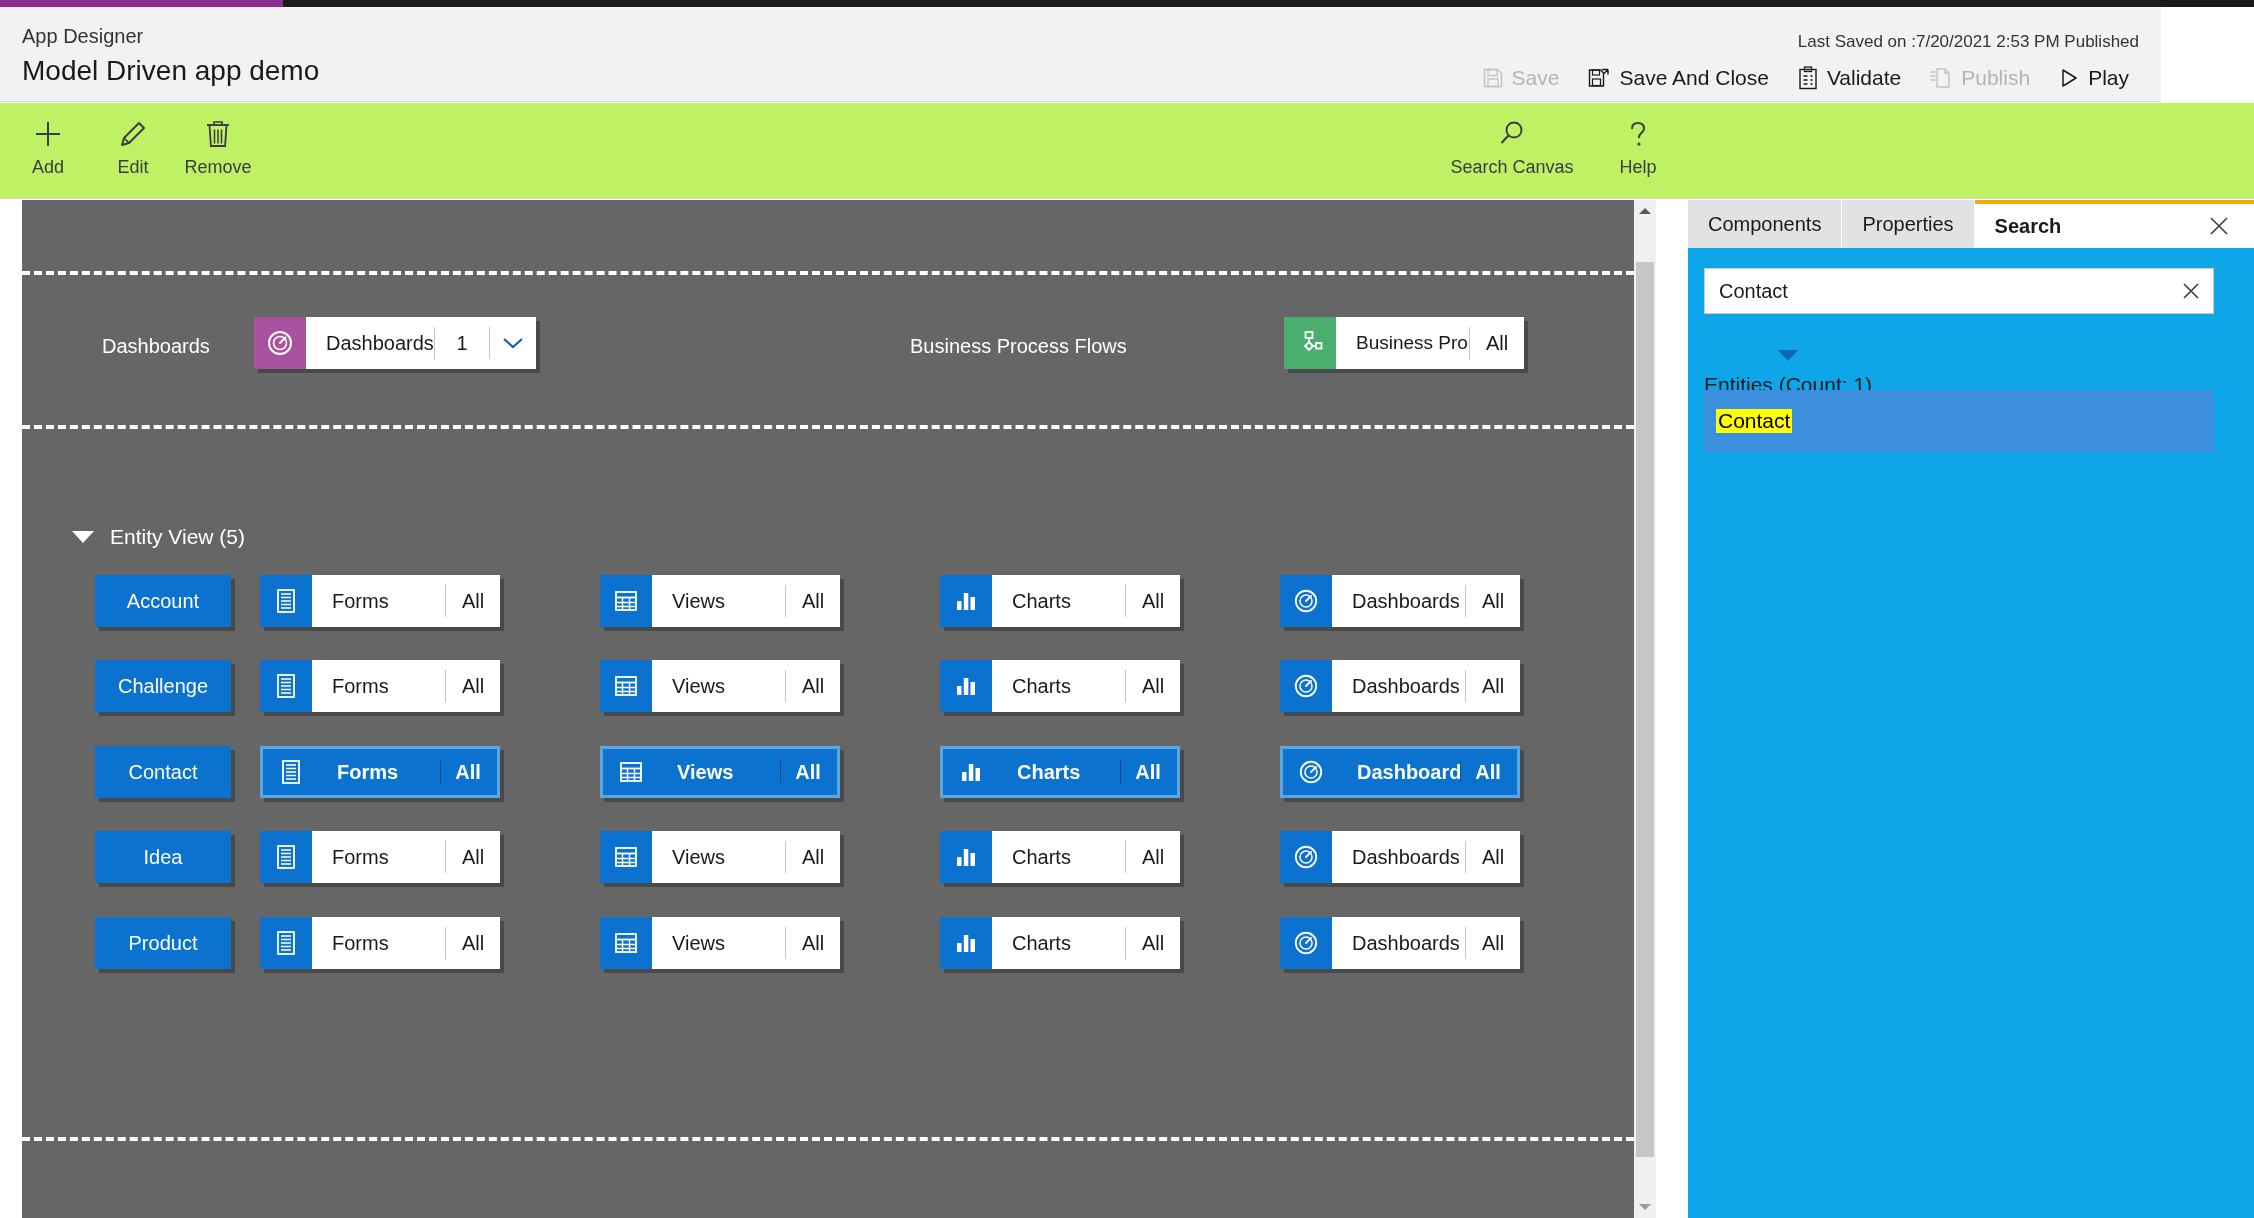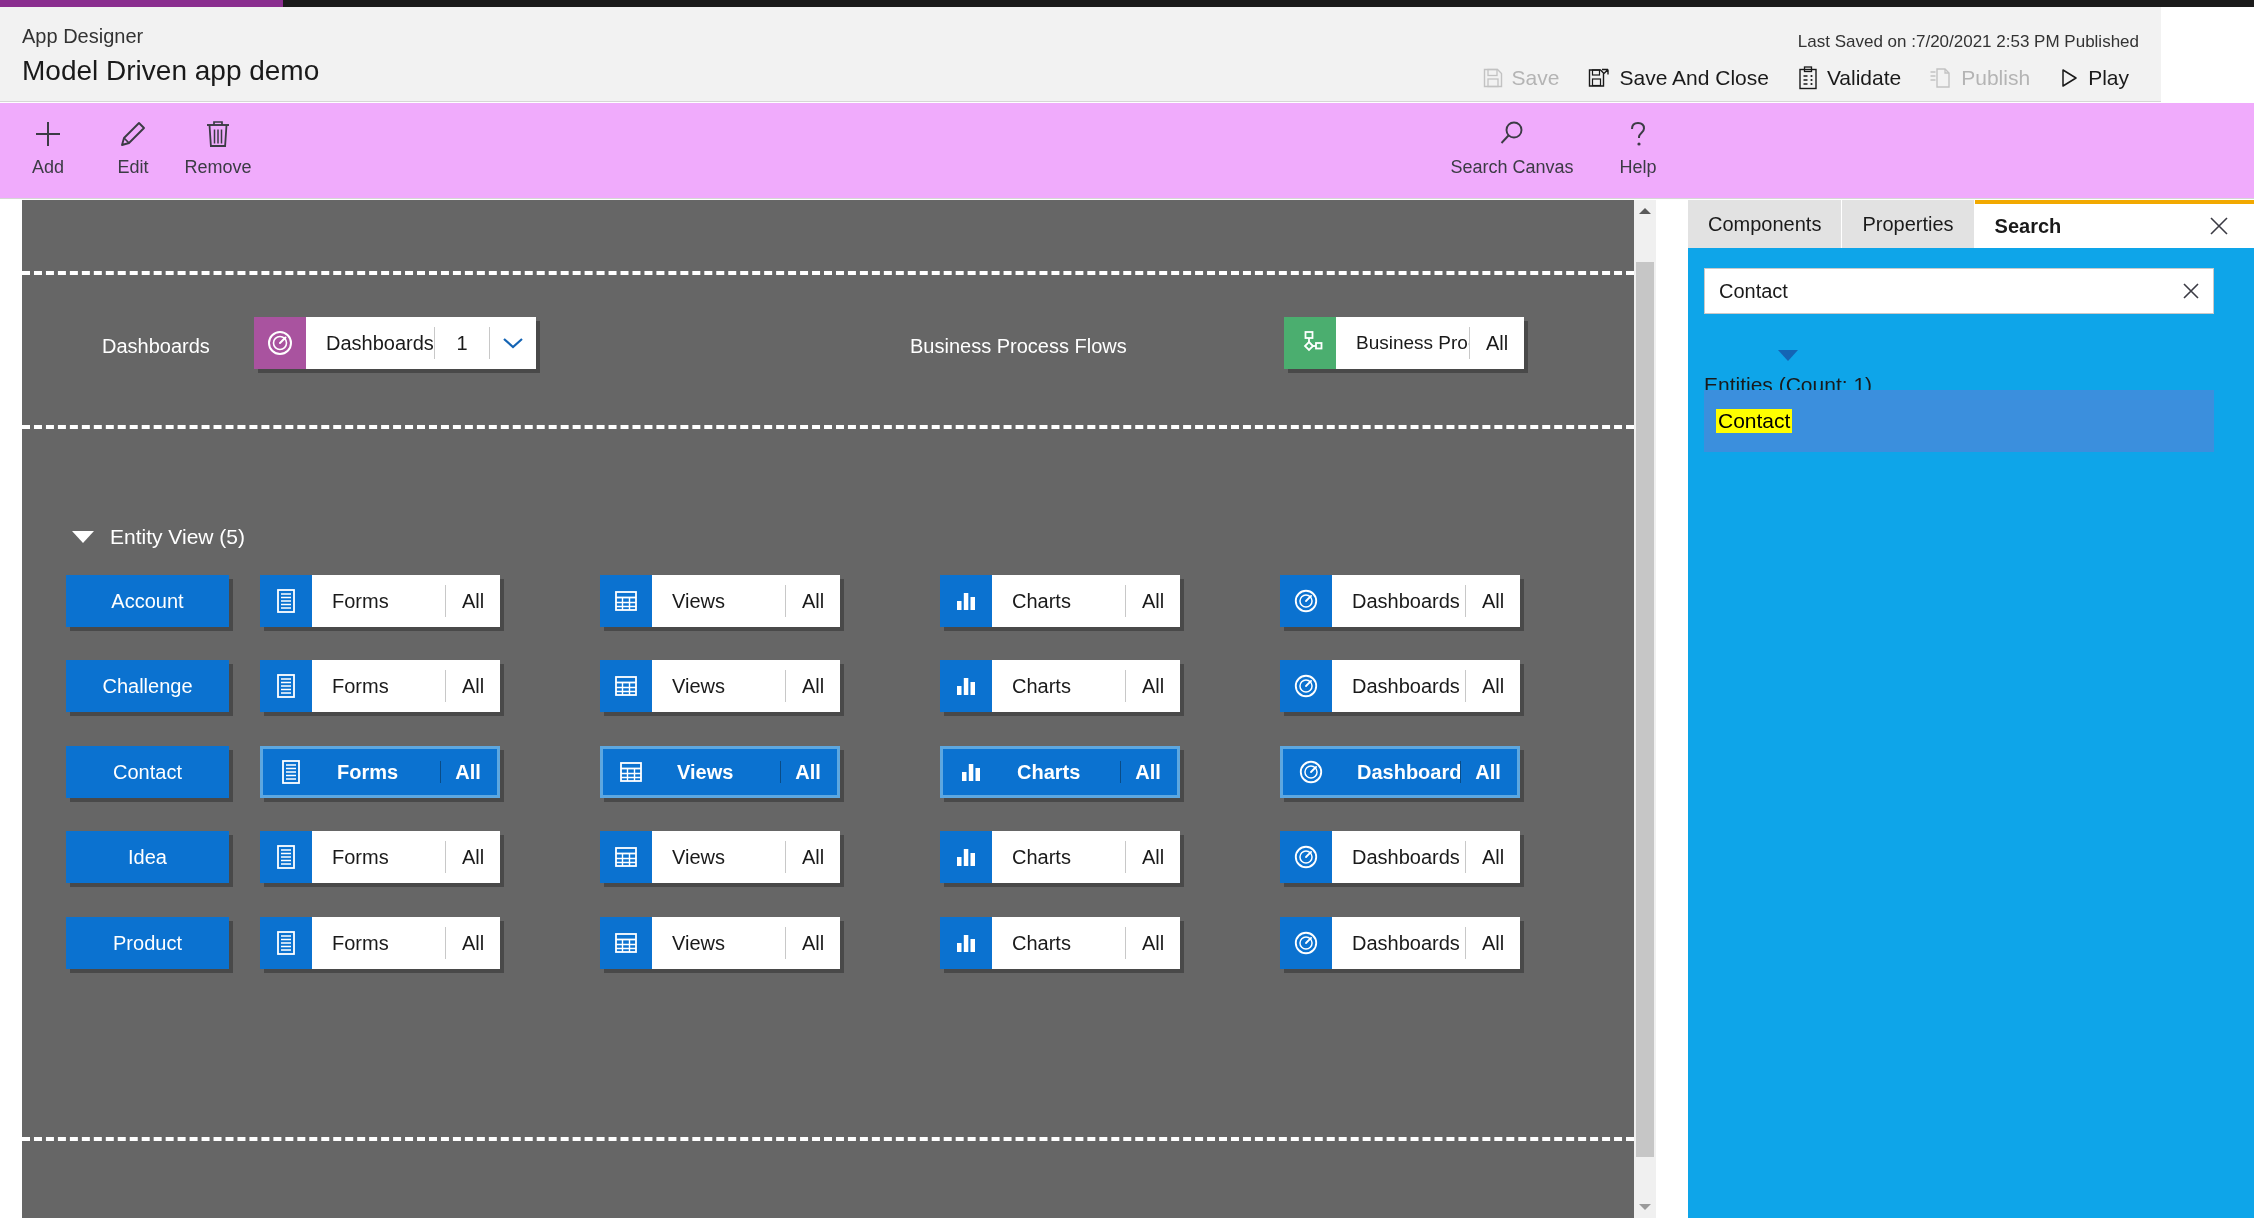--- a/index.html
+++ b/index.html
@@ -54,21 +54,21 @@
     white-space: nowrap;
     font-family: "Liberation Sans", sans-serif;
   }
   .hdr-btn.disabled { color: #b4b4b4; cursor: default; }
   .hdr-btn svg { display: block; }
 
   
   #toolbar {
     position: absolute; left: 0; top: 103px;
     width: 2254px; height: 96px;
-    background: #f0abfc;
+    background: #bef264;
     border-bottom: 1px solid #d6d6d6;
   }
   .tb-item {
     position: absolute; top: 10px;
     display: flex; flex-direction: column; align-items: center;
     justify-content: flex-start;
     width: 96px; cursor: pointer;
     color: #3b3b44;
   }
   .tb-icon { height: 42px; display: flex; align-items: center; justify-content: center; }
@@ -169,22 +169,22 @@
     width: 0; height: 0;
     border-left: 11px solid transparent;
     border-right: 11px solid transparent;
     border-top: 12px solid #ffffff;
   }
   #entity-view-header .evh-label { font-size: 21px; color: #ffffff; }
 
   
   .entity-row { position: absolute; left: 0; width: 1612px; height: 56px; }
   .entity-btn {
-    position: absolute; left: 44px; top: 0;
-    width: 163px; height: 52px;
+    position: absolute; left: 73px; top: 0;
+    width: 136px; height: 52px;
     background: #0b72d0;
     box-shadow: 4px 4px 0 rgba(0,0,0,0.28);
     display: flex; align-items: center; justify-content: center;
     color: #ffffff; font-size: 20px;
     cursor: pointer;
   }
   .entity-btn.selected { border: 0; }
   .ct-forms { left: 238px; width: 240px; }
   .ct-views { left: 578px; width: 240px; }
   .ct-charts { left: 918px; width: 240px; }

